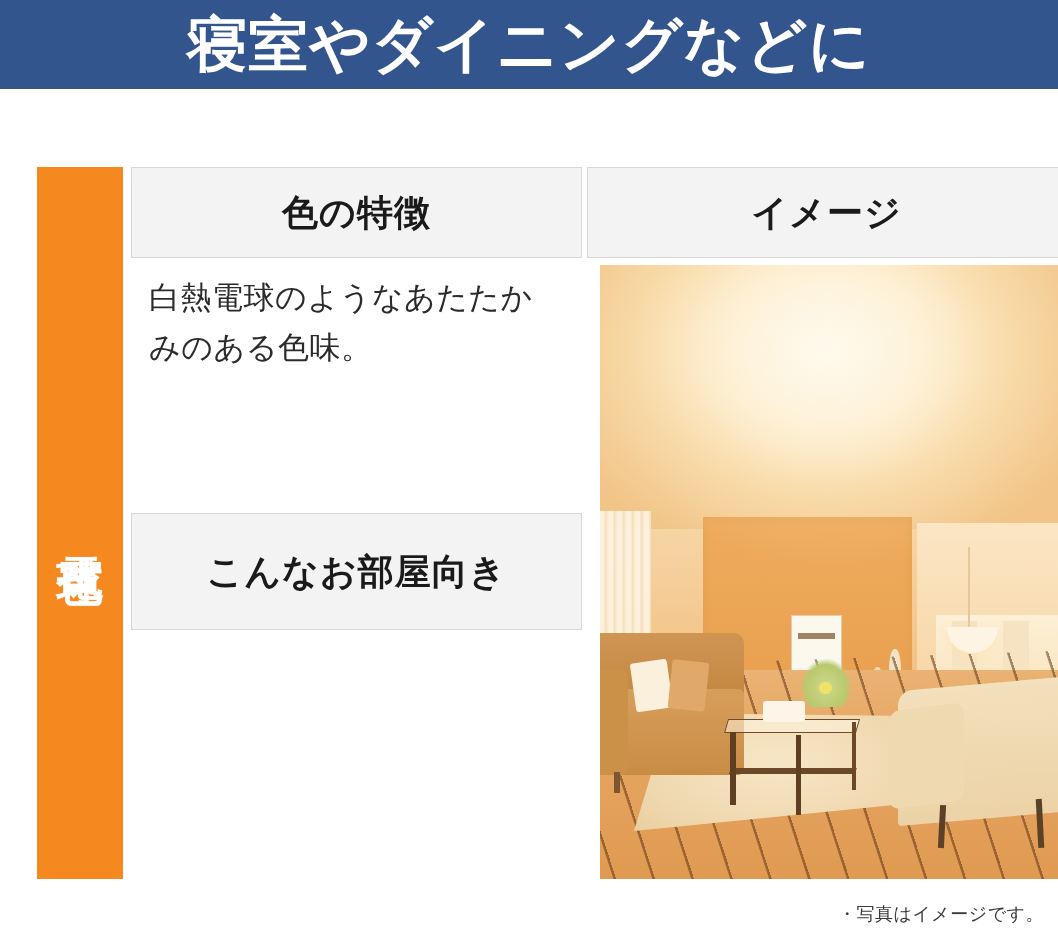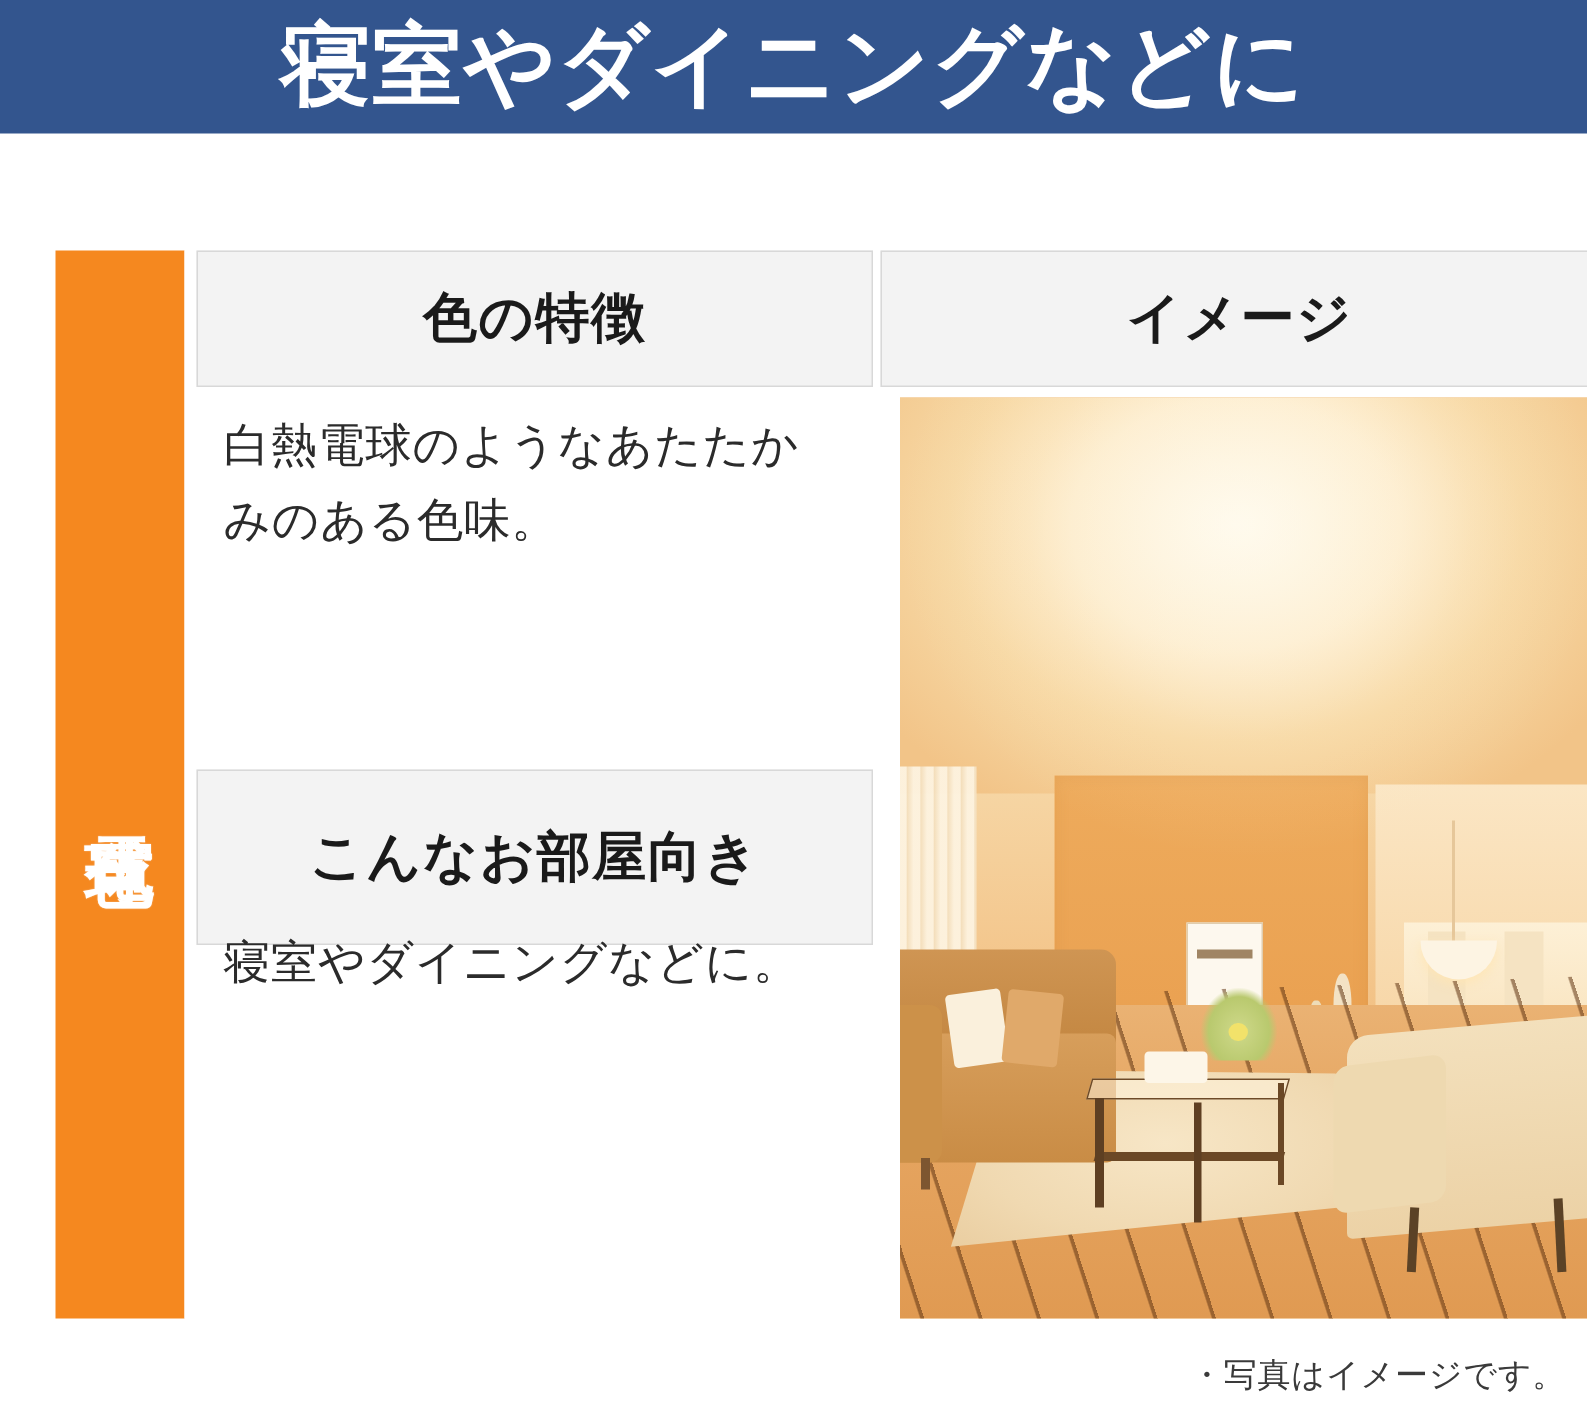--- a/index.html
+++ b/index.html
@@ -323,21 +323,21 @@
     background: radial-gradient(ellipse 70% 50% at 50% 14%, rgba(255,252,240,0.55) 0%, rgba(255,240,205,0.14) 45%, rgba(255,230,180,0) 72%);
     pointer-events: none;
   }
 
   
   .footnote {
     position: absolute;
     right: 14px;
     top: 902px;
     color: #3a3a3a;
-    font-size: 22px;
+    font-size: 18px;
     letter-spacing: 0.5px;
     white-space: nowrap;
     font-family: "DejaVu Sans", "Liberation Sans", sans-serif;
   }
 </style>
 </head>
 <body>
 
 <div class="banner">
   <div class="banner-title">寝室やダイニングなどに</div>
@@ -356,23 +356,20 @@
     </div>
 
     <div class="cell-body body-1">
       <span class="cell-body-text">白熱電球のようなあたたかみのある色味。</span>
     </div>
 
     <div class="cell-head head-2">
       <span class="cell-head-text">こんなお部屋向き</span>
     </div>
 
-    <div class="cell-body body-2">
-      <span class="cell-body-text">寝室やダイニングなどに。</span>
-    </div>
   </div>
 
   <div class="col-right">
     <div class="img-head">
       <span class="cell-head-text">イメージ</span>
     </div>
 
     <div class="photo">
       <div class="photo-inner">
         <div class="ph-ceiling"></div>

